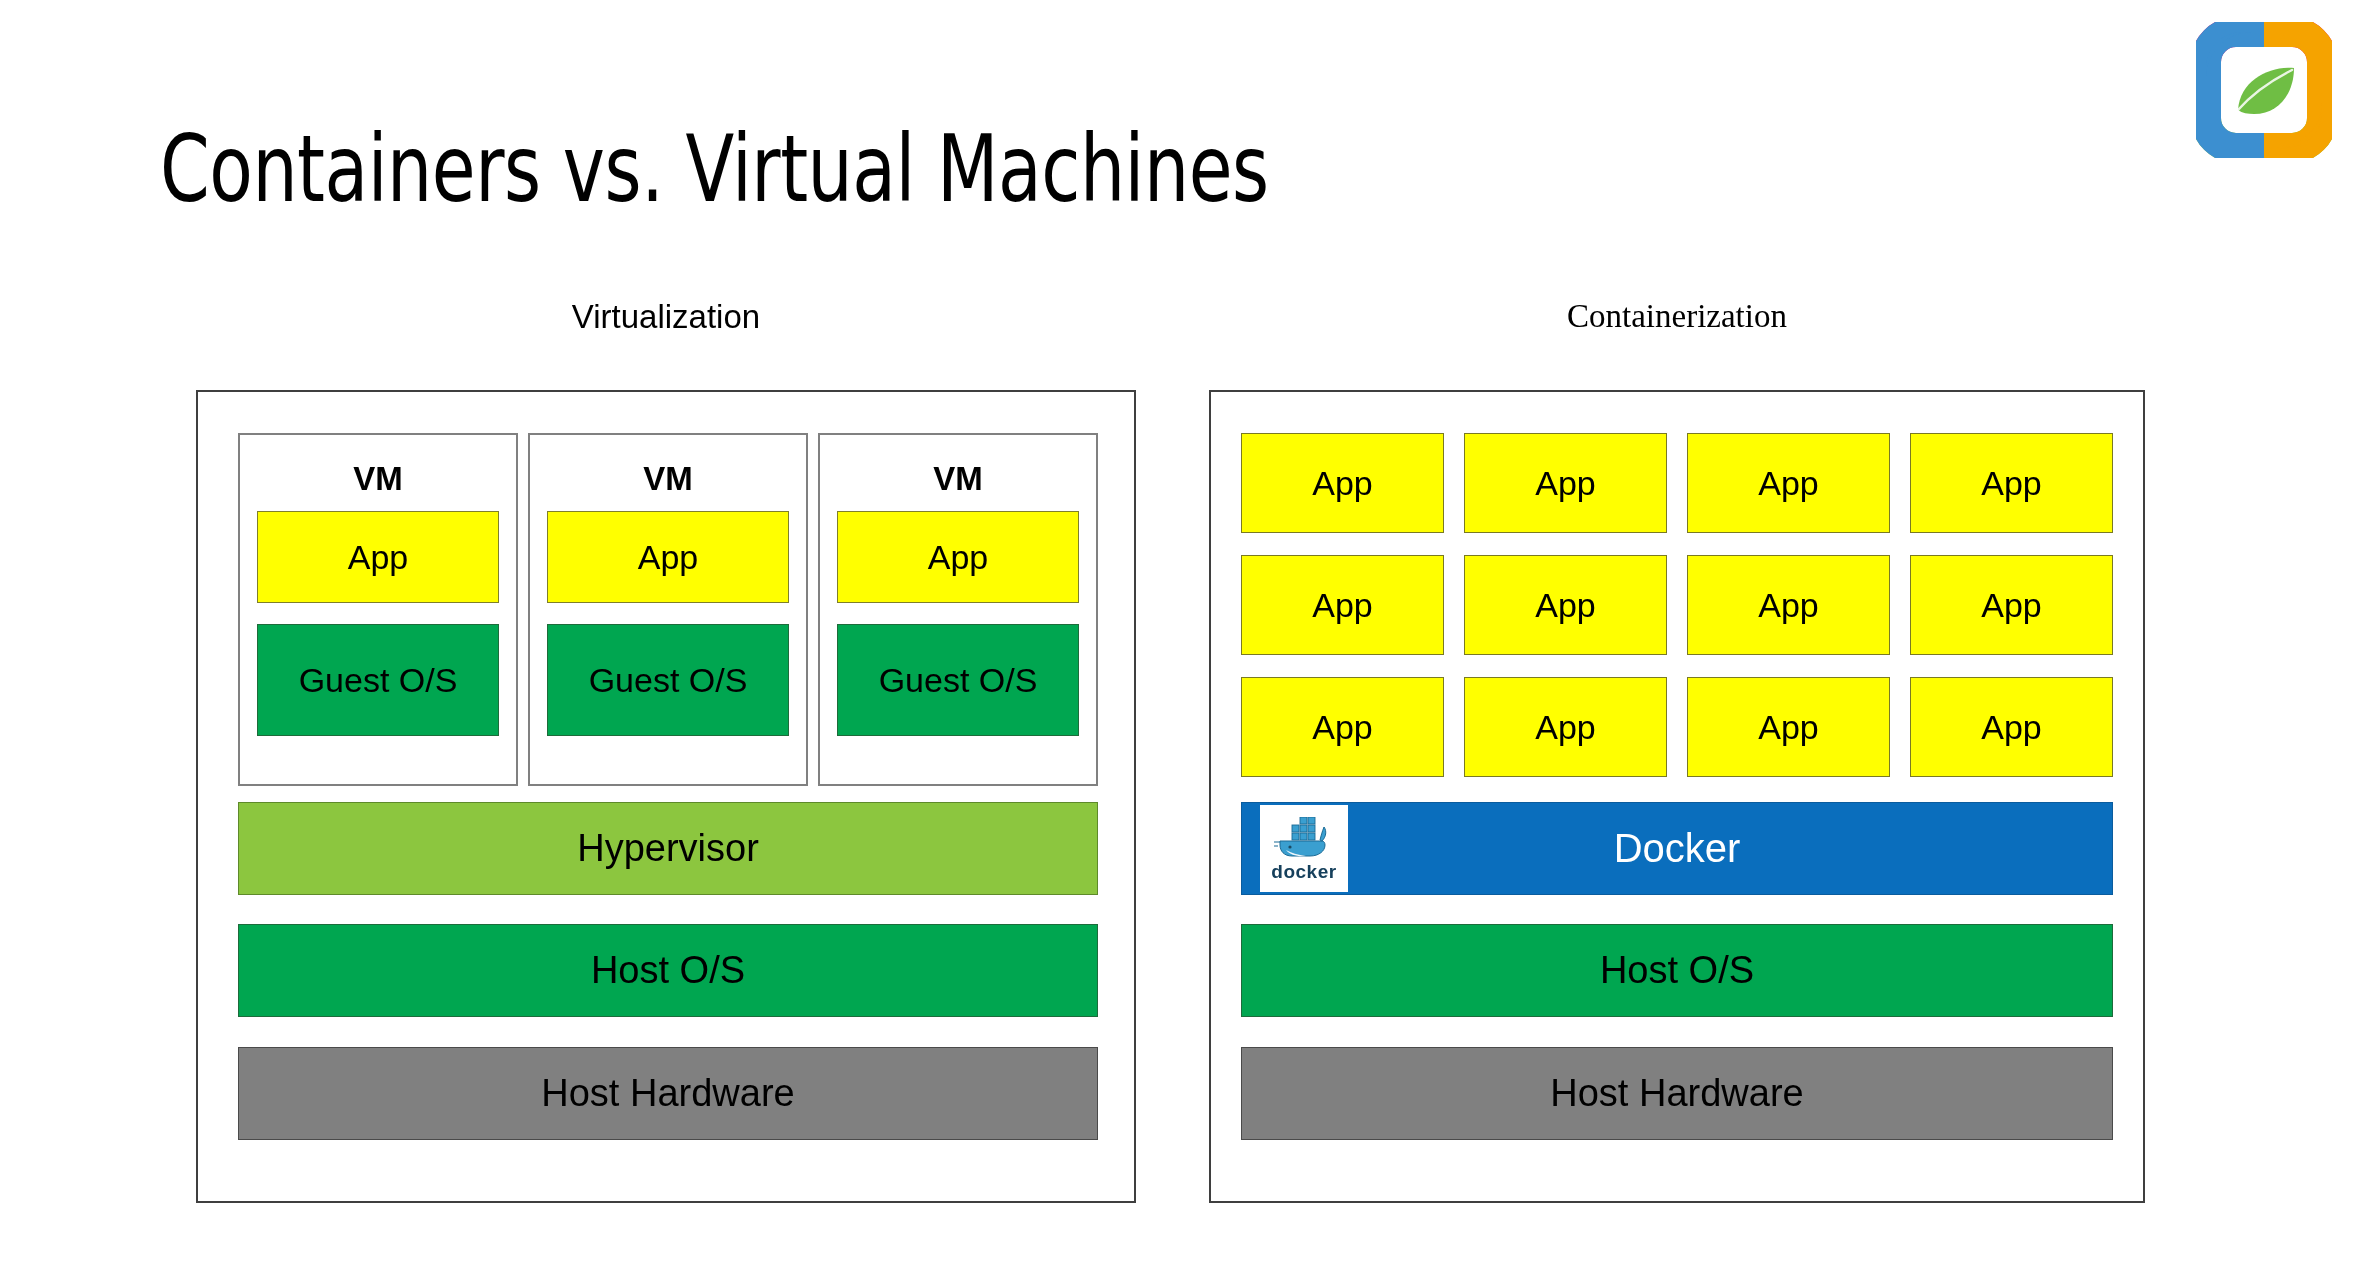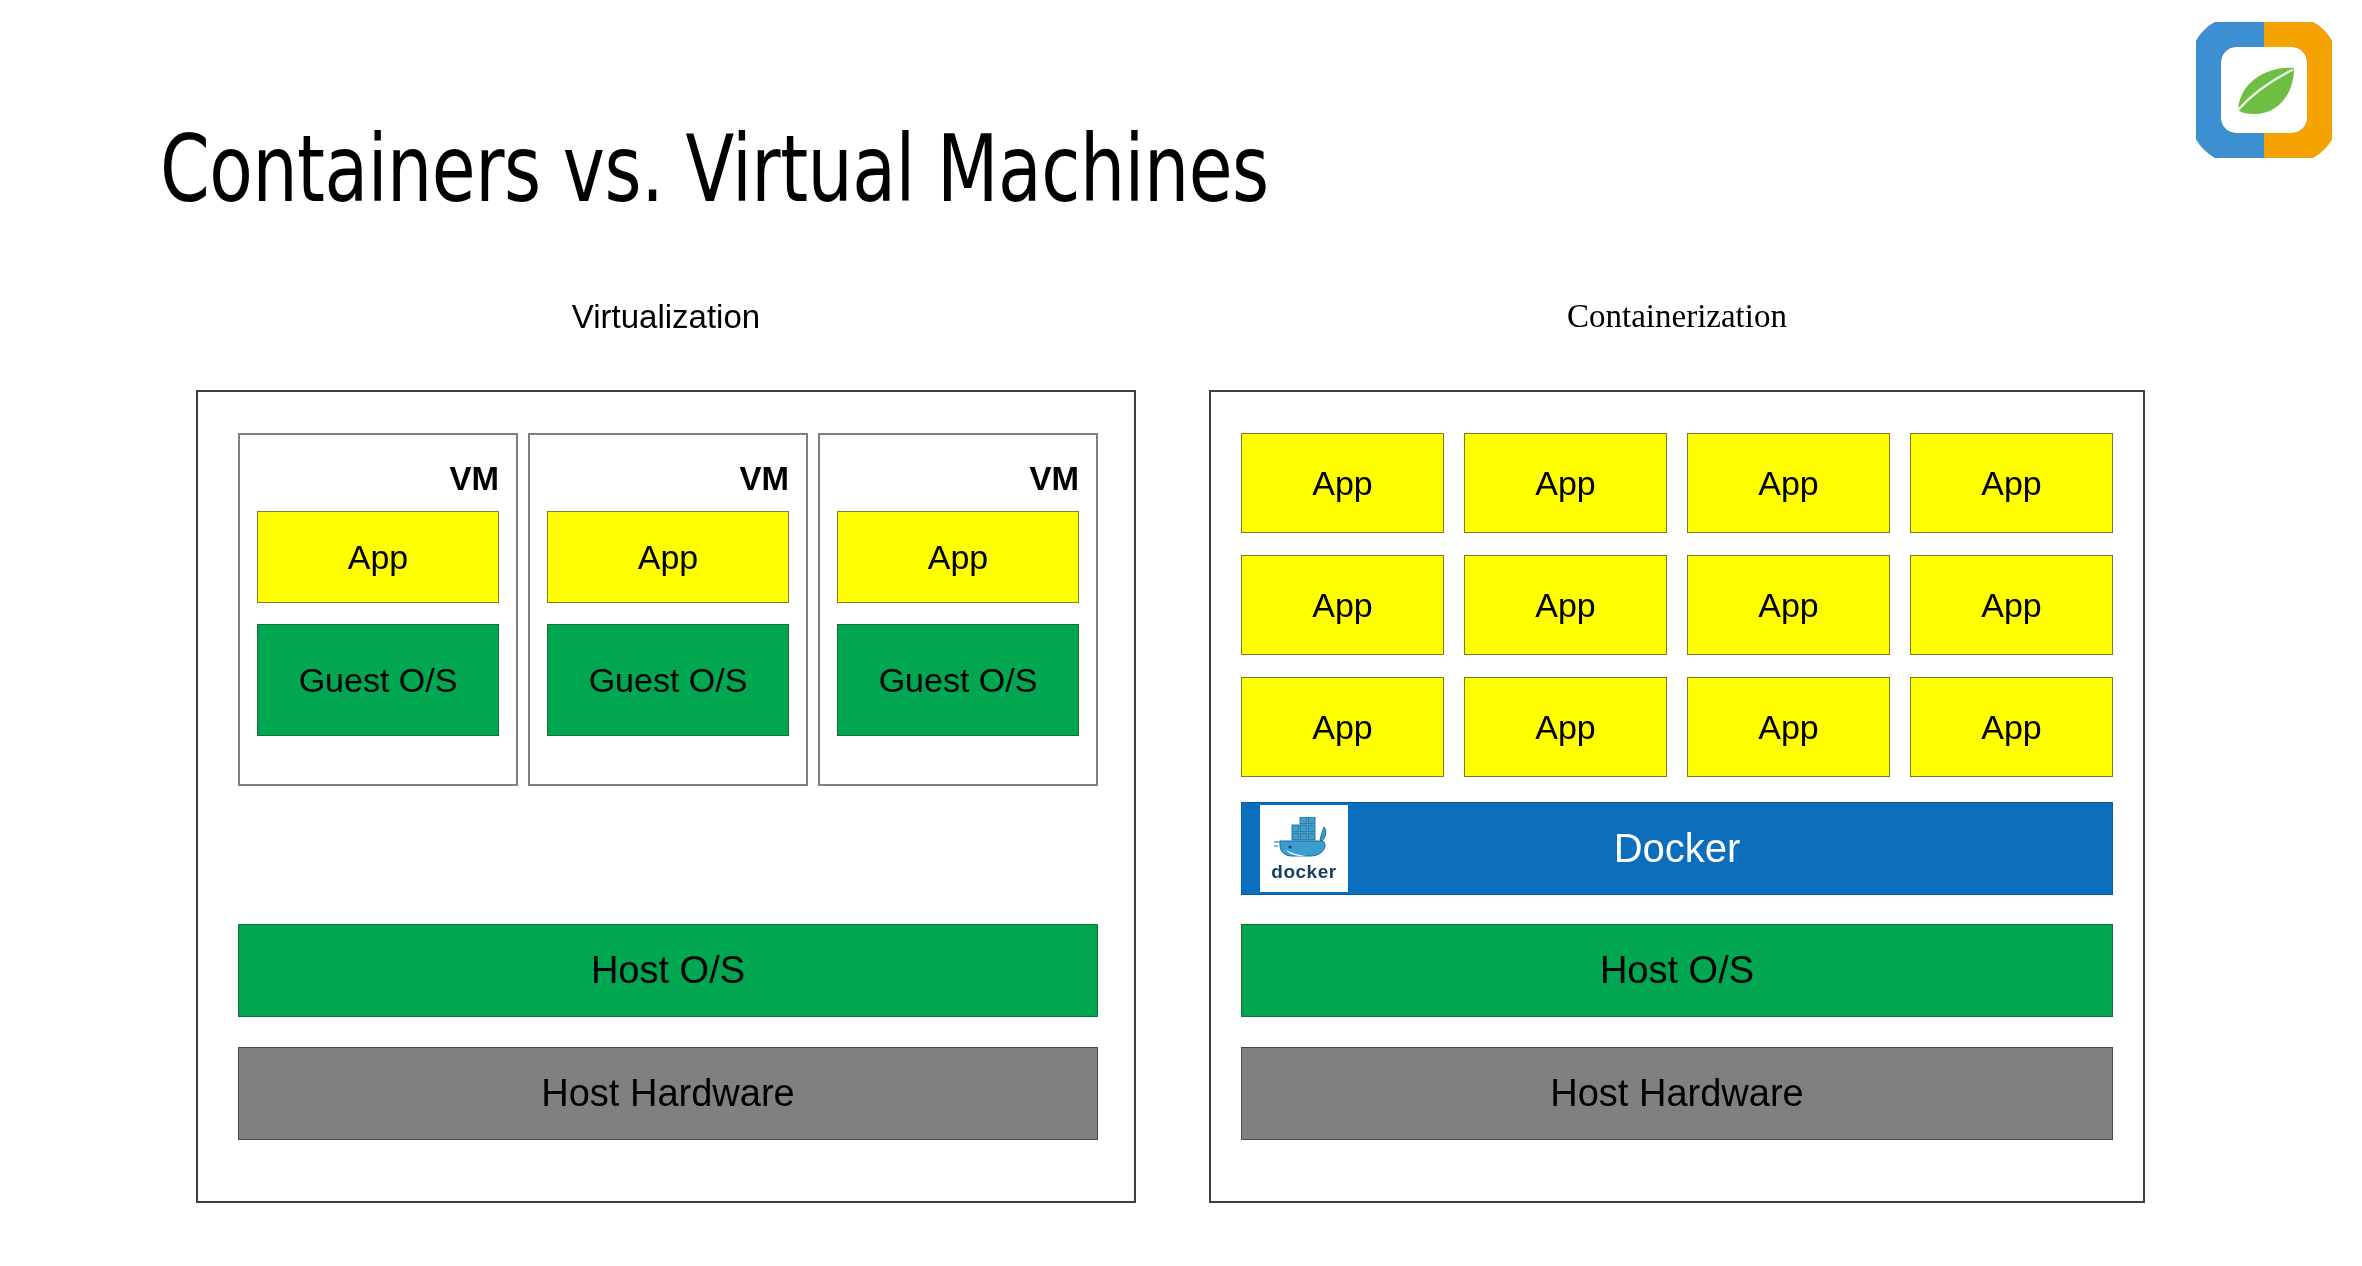--- a/index.html
+++ b/index.html
@@ -80,21 +80,21 @@
     flex: 1 1 0;
     border: 2px solid #808080;
     background: #ffffff;
     box-sizing: border-box;
     display: flex;
     flex-direction: column;
     align-items: stretch;
     padding: 0 17px;
   }
   .vm-label {
-    text-align: right;
+    text-align: center;
     font-weight: bold;
     font-size: 33px;
     line-height: 1;
     margin-top: 27px;
     margin-bottom: 16px;
     color: #000000;
   }
   .vm-app {
     height: 92px;
     background: #FFFF00;
@@ -281,20 +281,21 @@
     </div>
 
     <div class="vm-box">
       <div class="vm-label">VM</div>
       <div class="vm-app">App</div>
       <div class="vm-guestos">Guest O/S</div>
     </div>
 
   </div>
 
+  <div class="stack-bar" id="bar-hypervisor">Hypervisor</div>
 
   <div class="stack-bar" id="bar-hostos-left">Host O/S</div>
 
   <div class="stack-bar" id="bar-hardware-left">Host Hardware</div>
 </div>
 
 <div class="panel" id="panel-containerization">
 
   <div id="app-grid">
     <div class="app-cell">App</div>

